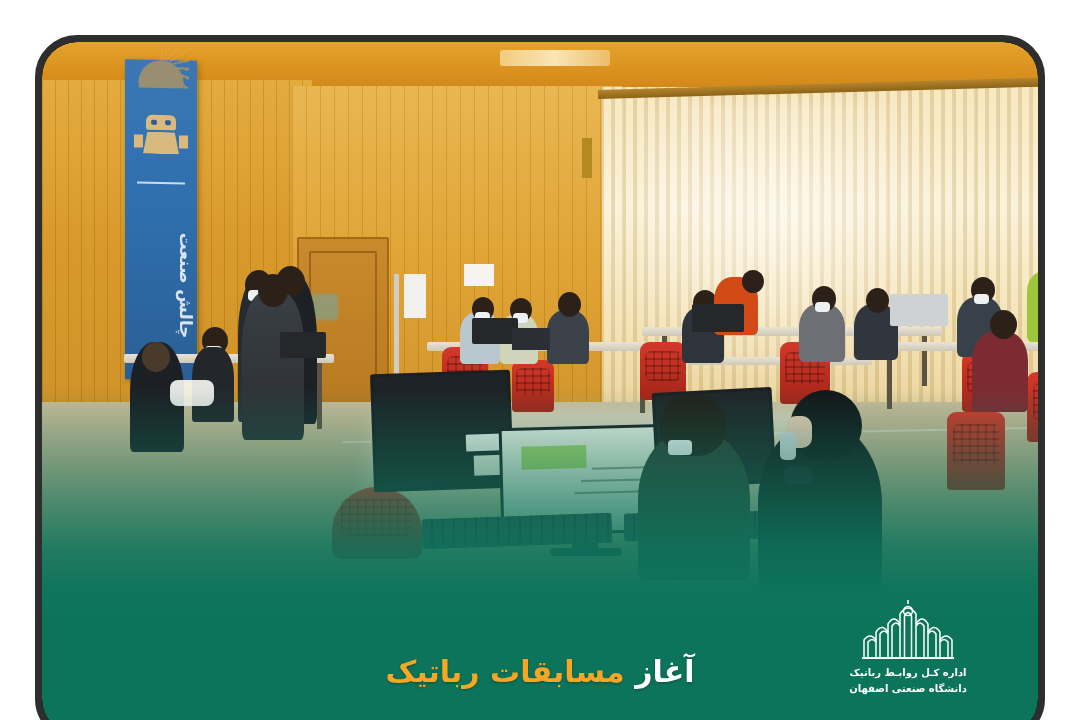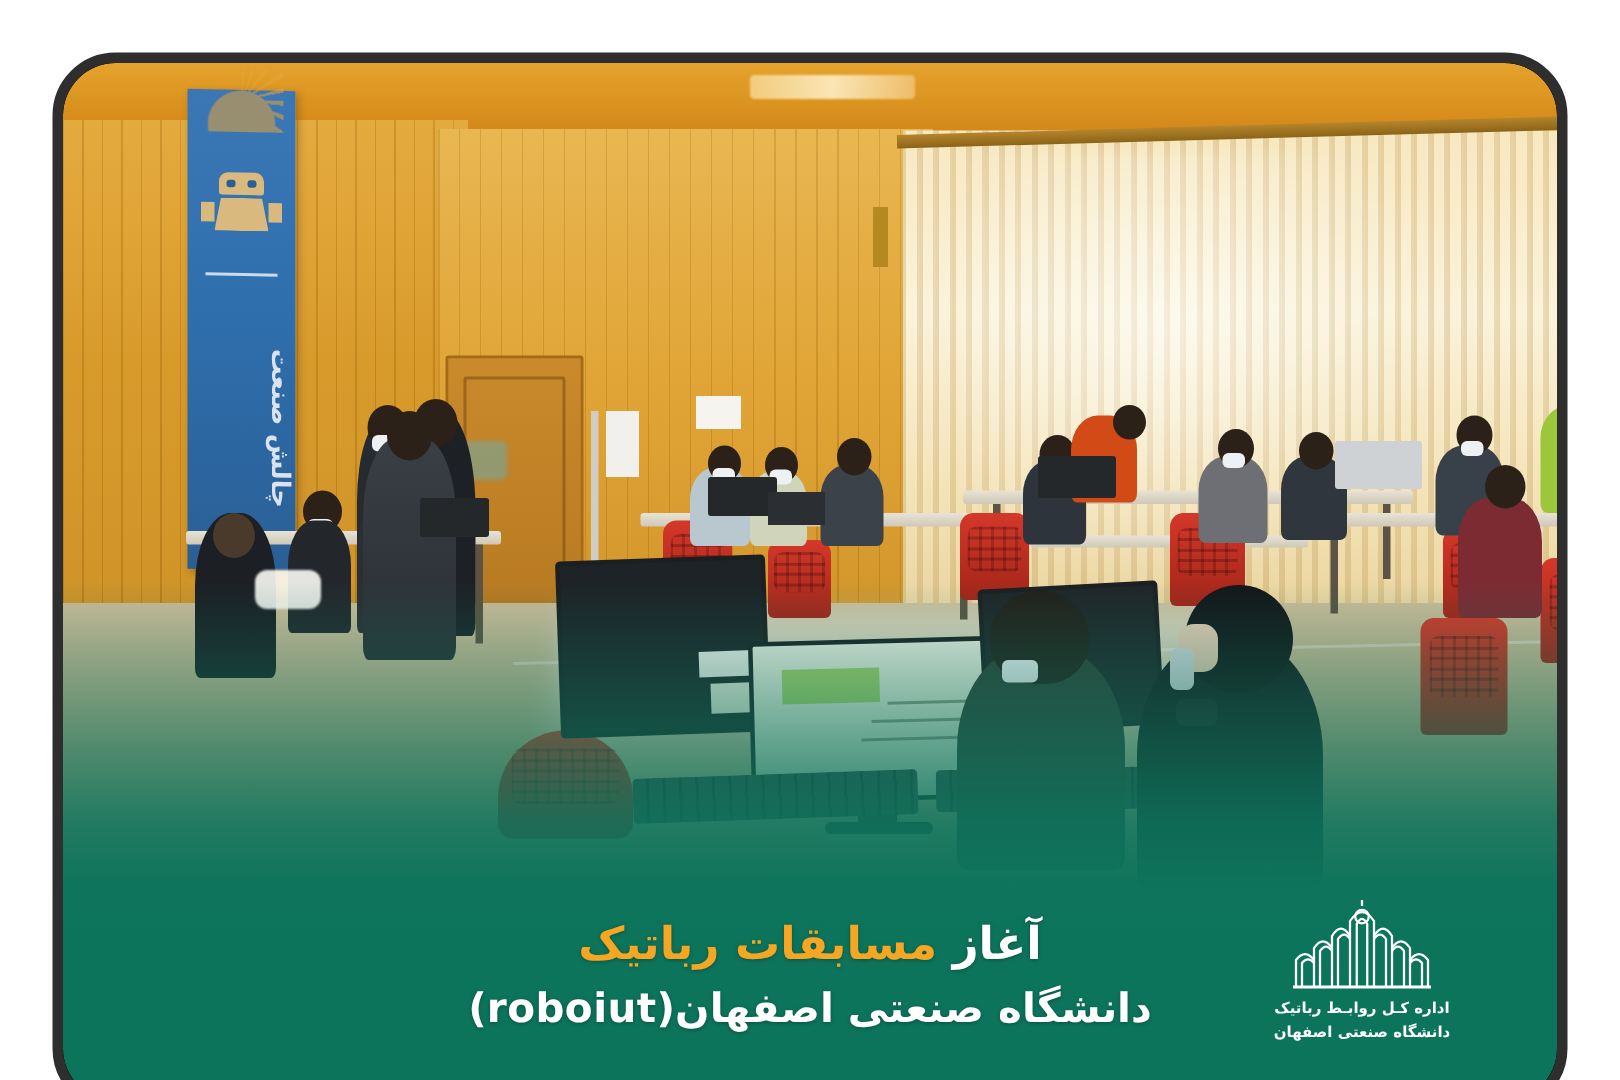--- a/index.html
+++ b/index.html
@@ -374,21 +374,20 @@
       <div style="position:absolute;left:470px;top:286px;width:38px;height:22px;background:#2b2f33;"></div>
     </div>
 
     <div class="green-veil"></div>
 
     <div class="caption">
       <div class="caption-line1">
         <span>آغاز</span>
         <span class="hl">مسابقات رباتیک</span>
       </div>
-      <div class="caption-line2">دانشگاه صنعتی اصفهان(roboiut)</div>
     </div>
 
     <div class="logo-block">
       <svg class="logo-mark" viewBox="0 0 112 62">
         <g fill="none" stroke="#ffffff" stroke-width="1.5">
 
           <path d="M48 60 V16 q8 -12 16 0 V60"></path>
           <path d="M52.5 60 V18 q3.5 -7 7 0 V60"></path>
           <circle cx="56" cy="13" r="4.5"></circle>
           <path d="M56 2 v4"></path>

